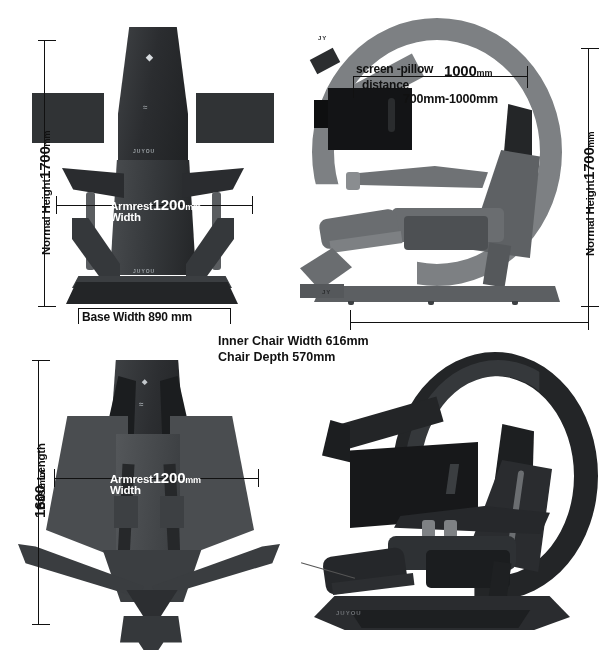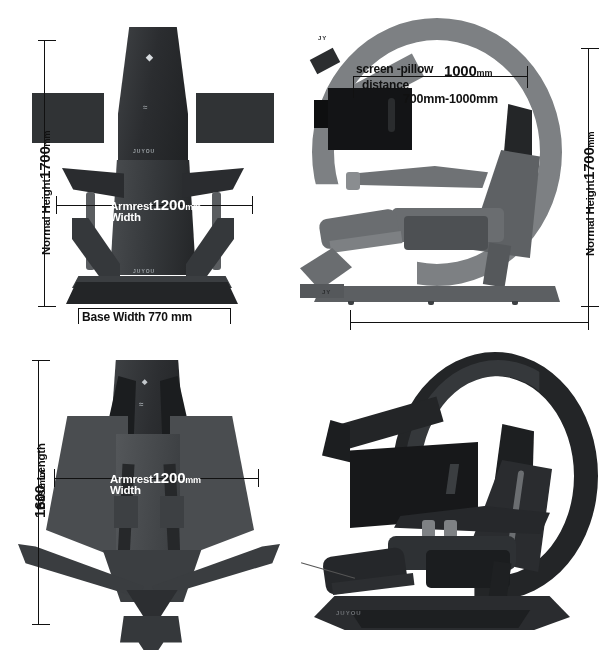--- a/index.html
+++ b/index.html
@@ -202,21 +202,21 @@
   <div class="vline" style="left:56px;top:196px;height:18px;"></div>
   <div class="vline" style="left:252px;top:196px;height:18px;"></div>
   <div class="dimlabel white" style="left:110px;top:196px;">
     <span style="font-size:11.5px;font-weight:bold;">Armrest</span><span class="num">1200</span><span class="unit">mm</span>
   </div>
   <div class="dimlabel white" style="left:110px;top:211px;font-size:11.5px;">Width</div>
 
   <div class="hline" style="left:78px;top:308px;width:152px;"></div>
   <div class="vline" style="left:78px;top:308px;height:16px;"></div>
   <div class="vline" style="left:230px;top:308px;height:16px;"></div>
-  <div class="dimlabel" style="left:82px;top:310px;font-size:12px;">Base Width 770 mm</div>
+  <div class="dimlabel" style="left:82px;top:310px;font-size:12px;">Base Width 890 mm</div>
 </div>
 
 <div class="panel" id="side-view">
 
   <div class="shape" id="sv-arc"></div>
   <div class="shape" id="sv-arm"></div>
   <div class="shape" id="sv-arm-cap"></div>
   <div class="shape" id="sv-screen-edge"></div>
   <div class="shape" id="sv-screen"></div>
   <div class="shape" id="sv-screen-gloss"></div>
@@ -317,13 +317,15 @@
   <div class="shape" id="iso-legrest"></div>
   <div class="shape" id="iso-legpost"></div>
   <div class="shape" id="iso-pillar"></div>
   <div class="shape" id="iso-baseplate"></div>
   <div class="shape" id="iso-basefront"></div>
   <div class="shape" id="iso-wire"></div>
   <div class="iso-logo" style="left:36px;top:272px;">JUYOU</div>
 </div>
 
 <div id="spec-block">
+  <div class="spec-line">Inner Chair Width 616mm</div>
+  <div class="spec-line">Chair Depth 570mm</div>
 </div>
 
 </body></html>

